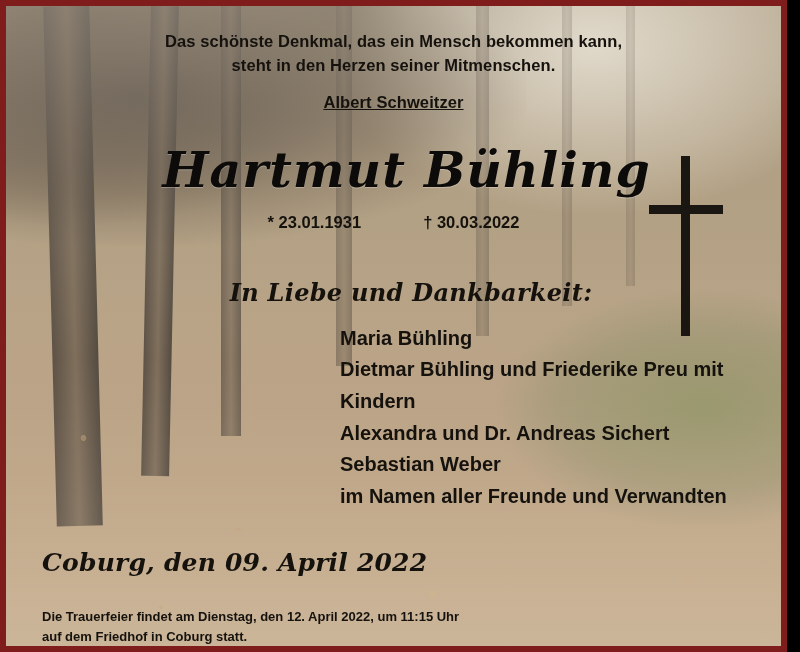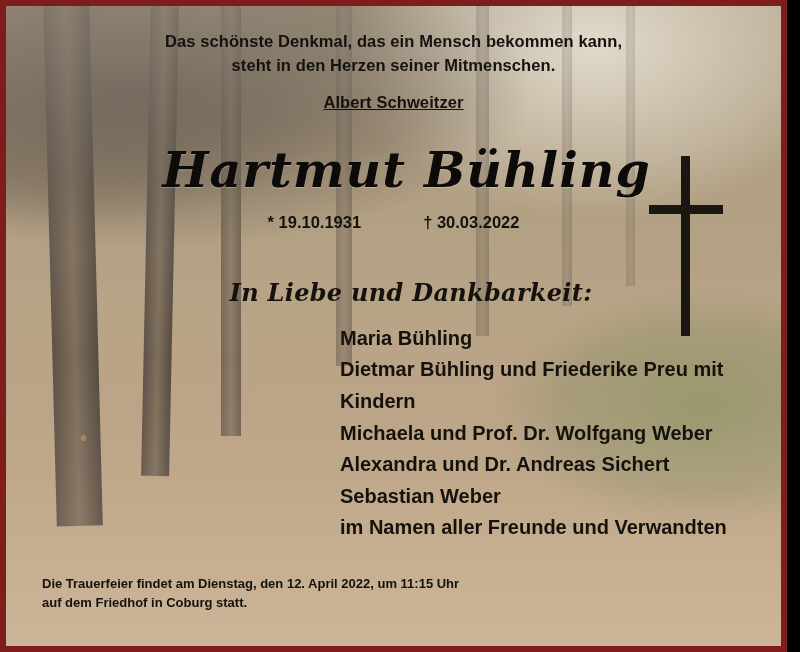--- a/index.html
+++ b/index.html
@@ -216,40 +216,40 @@
 
     <div class="epitaph">
       <div>Das schönste Denkmal, das ein Mensch bekommen kann,</div>
       <div>steht in den Herzen seiner Mitmenschen.</div>
       <span class="author">Albert Schweitzer</span>
     </div>
 
     <div class="name">Hartmut Bühling</div>
 
     <div class="dates">
-      <span>* 19.10.1931</span>
+      <span>* 23.01.1931</span>
       <span>† 30.03.2022</span>
     </div>
 
     <div class="cross-wrap">
       <div class="cross-v"></div>
       <div class="cross-h"></div>
     </div>
 
     <div class="dedication">In Liebe und Dankbarkeit:</div>
 
     <div class="family">
       <div>Maria Bühling</div>
       <div>Dietmar Bühling und Friederike Preu mit Kindern</div>
-      <div>Michaela und Prof. Dr. Wolfgang Weber</div>
       <div>Alexandra und Dr. Andreas Sichert</div>
       <div>Sebastian Weber</div>
       <div>im Namen aller Freunde und Verwandten</div>
     </div>
 
+    <div class="place">Coburg, den 09. April 2022</div>
 
     <div class="ceremony">
       <div>Die Trauerfeier findet am Dienstag, den 12. April 2022, um 11:15 Uhr</div>
       <div>auf dem Friedhof in Coburg statt.</div>
     </div>
 
   </div>
 </div>
 
 </body></html>

